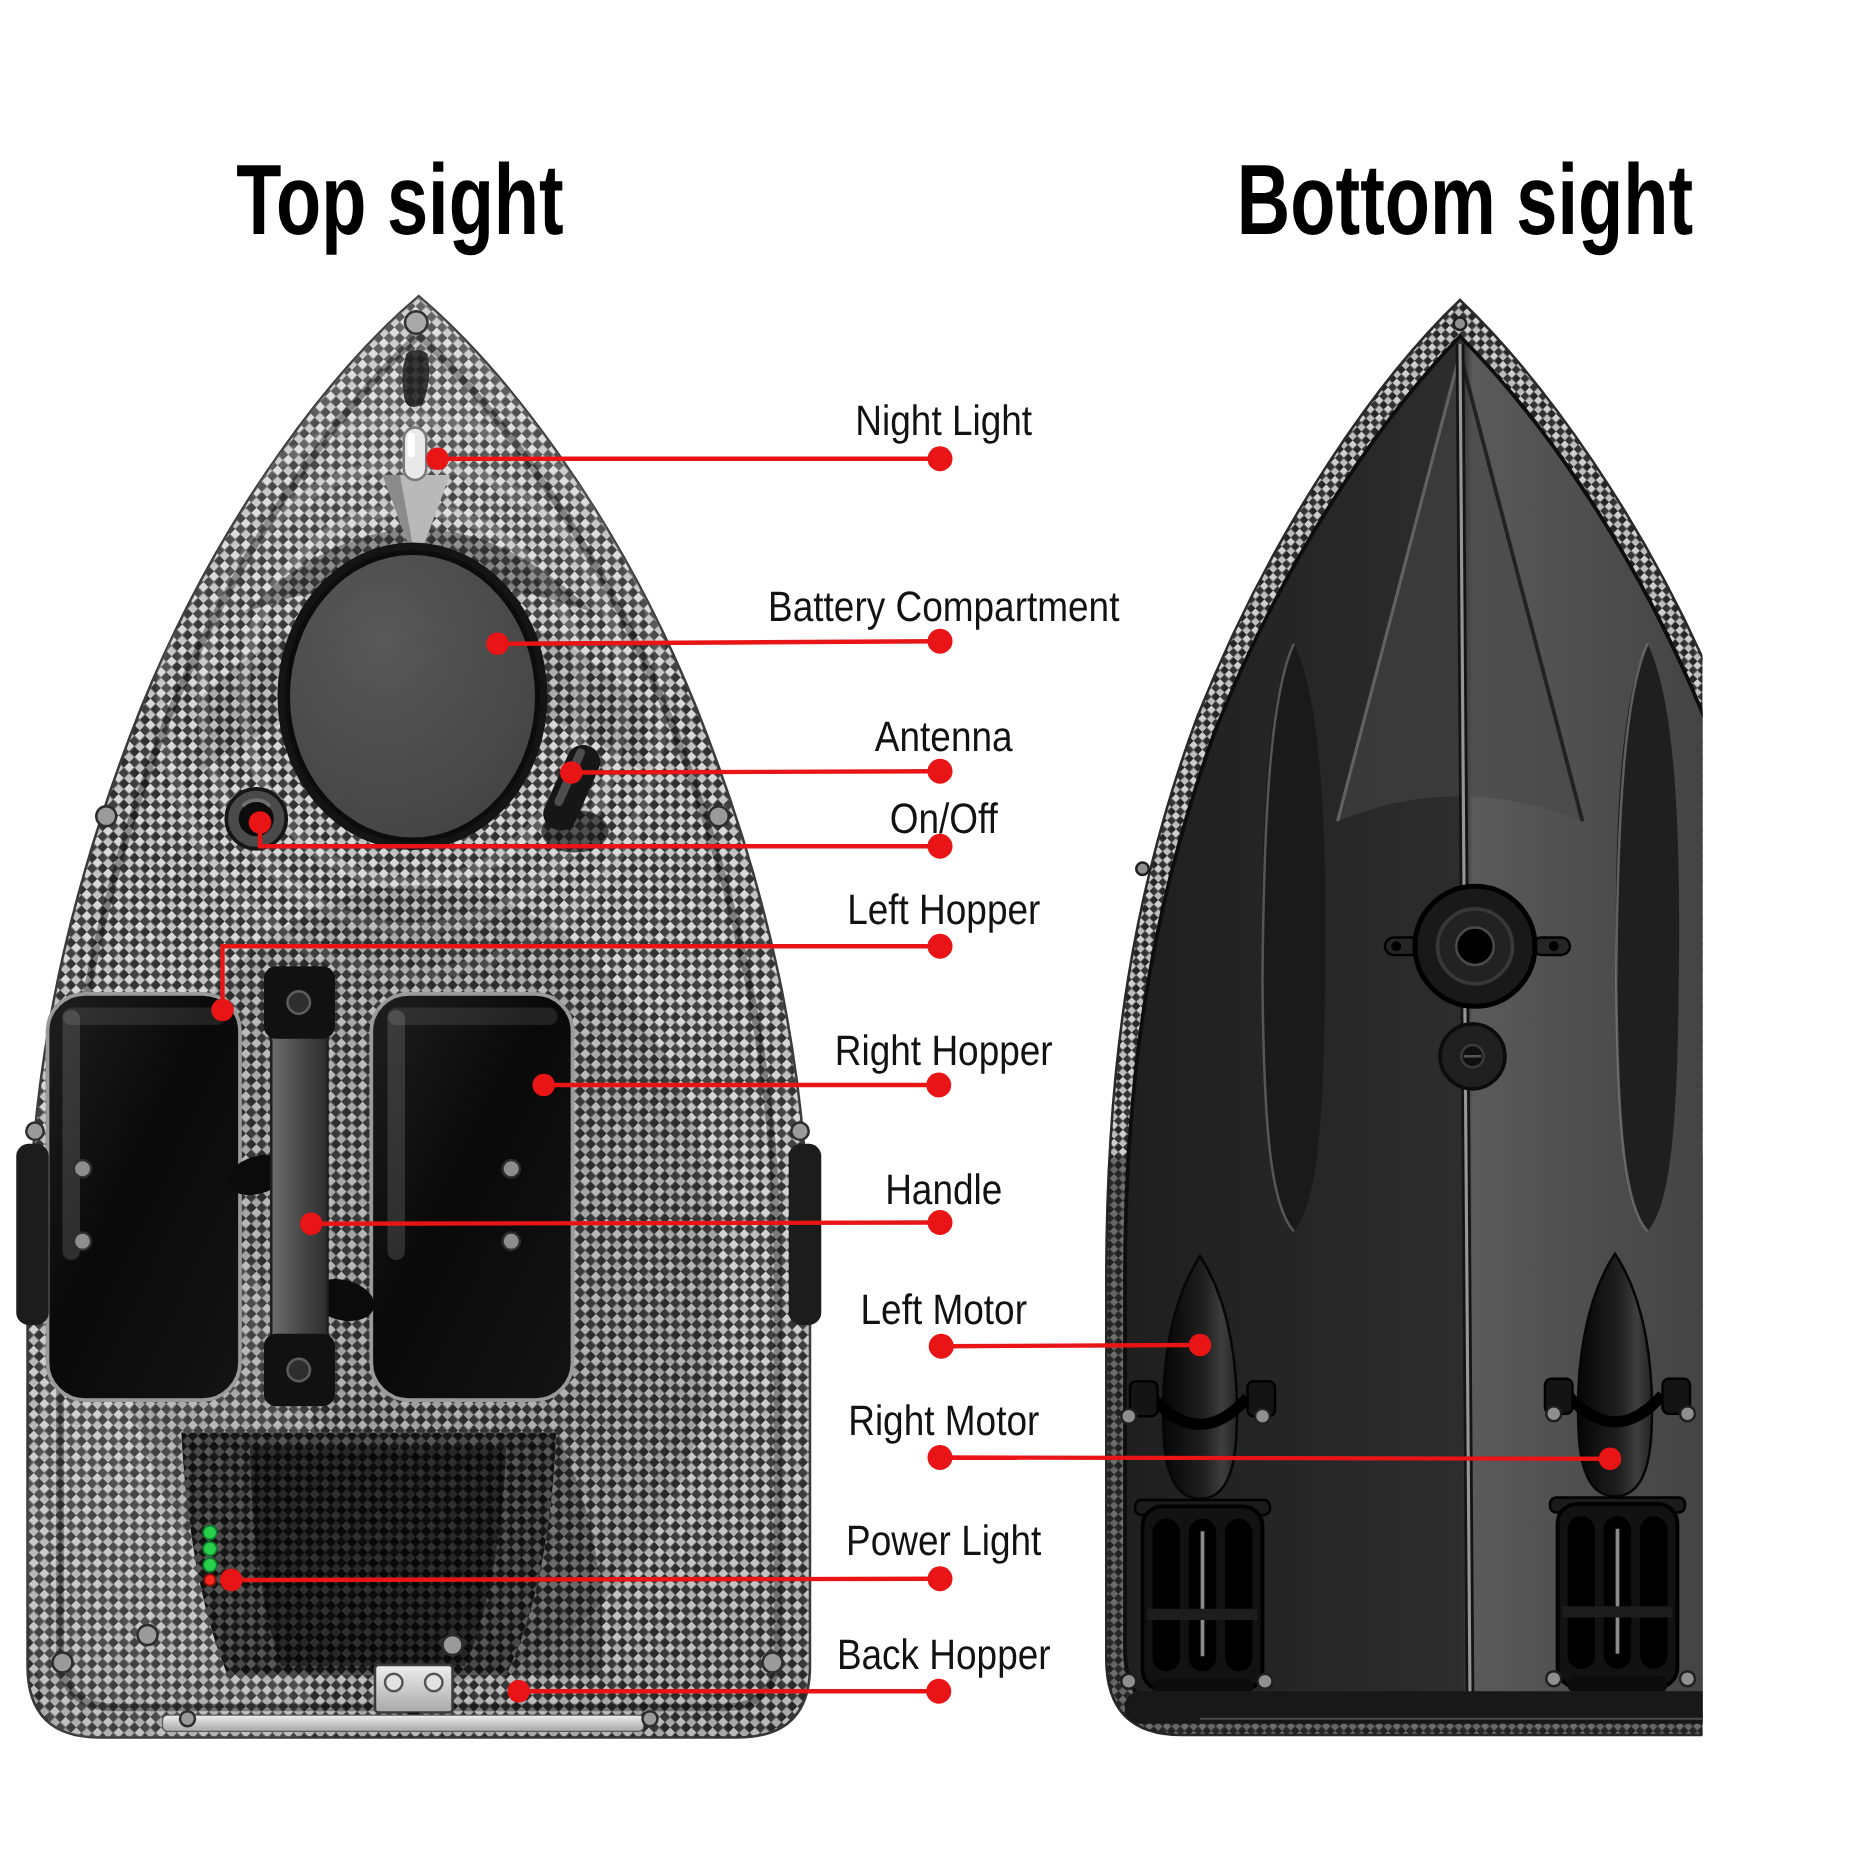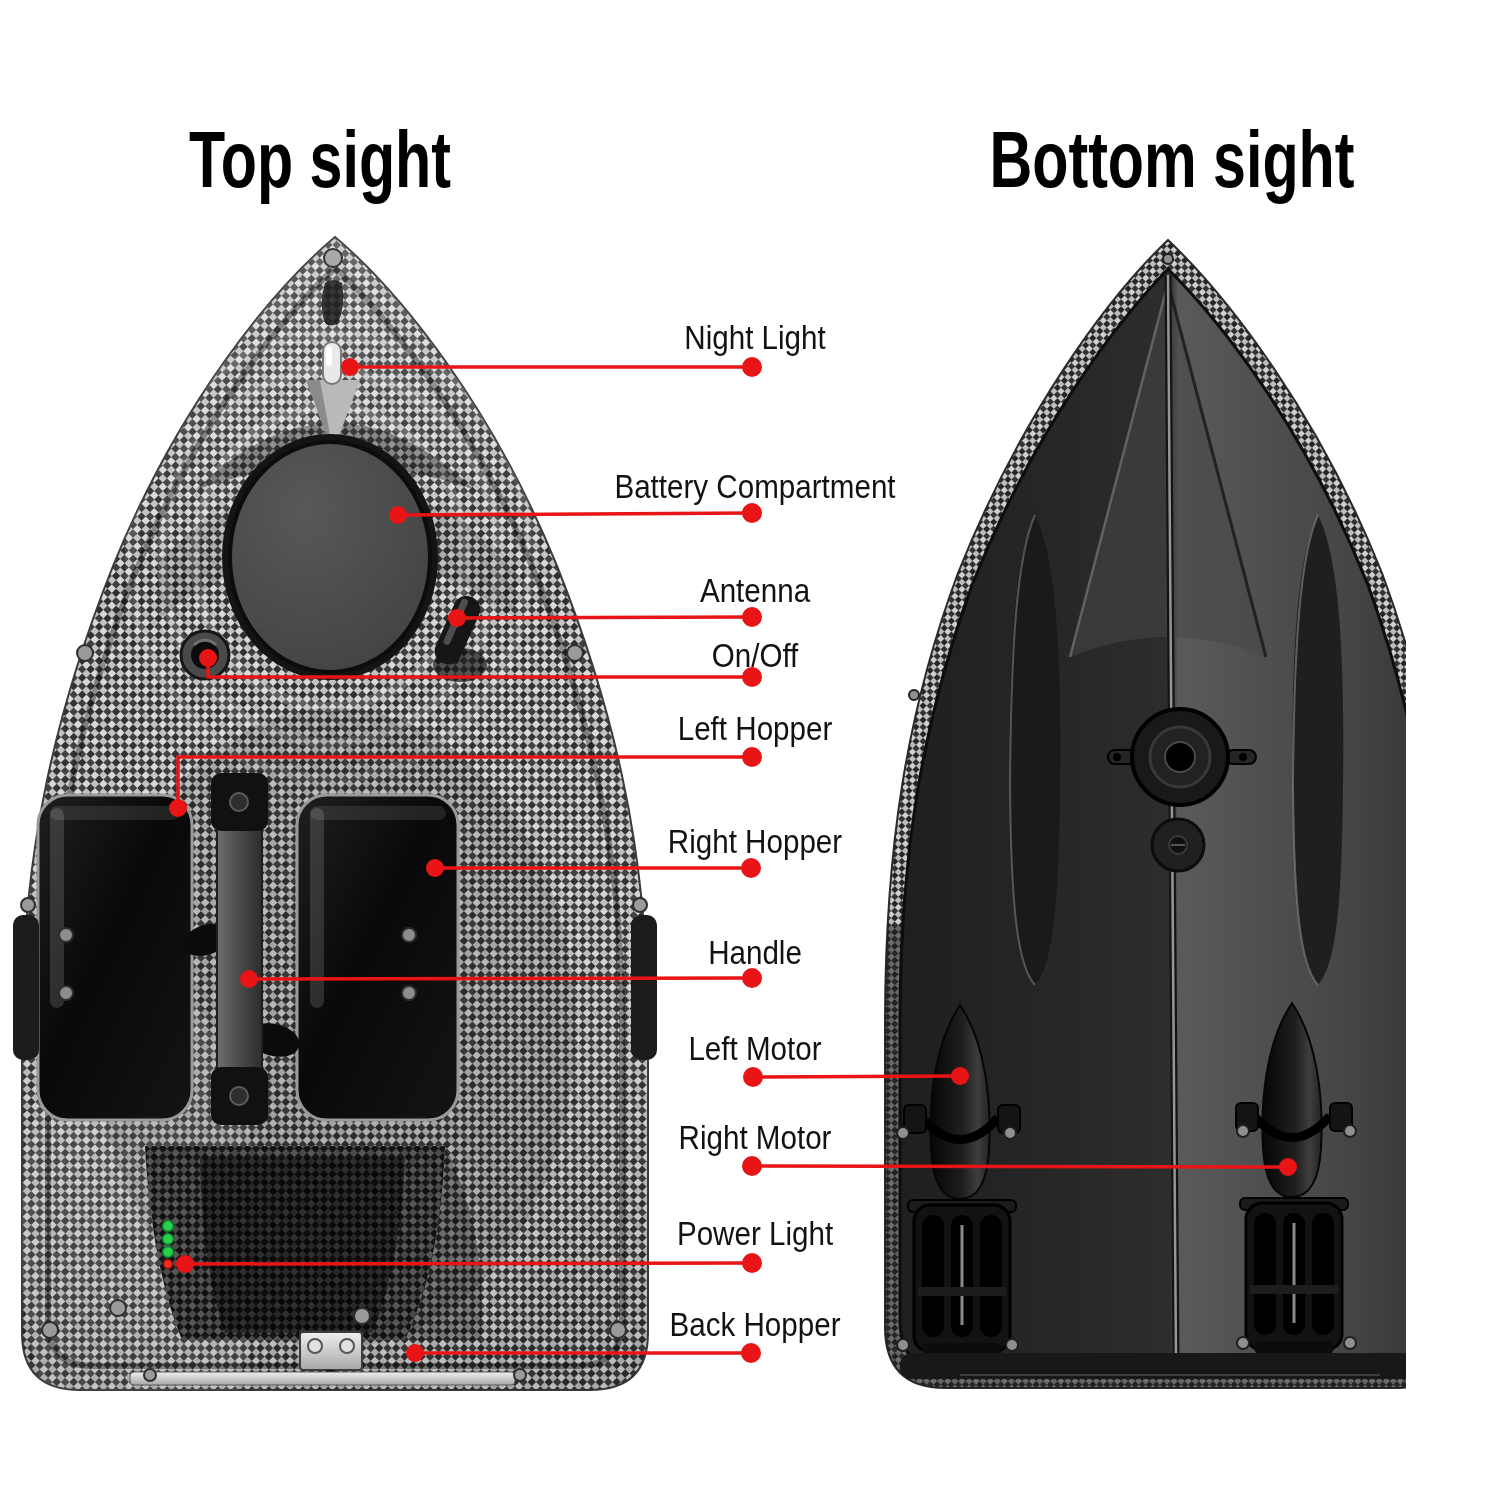--- a/index.html
+++ b/index.html
@@ -3,21 +3,21 @@
 <meta charset="utf-8">
 <style>
   :root{
     --red:#e81416;
     --text:#121212;
     --bg:#ffffff;
   }
   html,body{margin:0;padding:0;background:var(--bg);}
   .stage{
     position:relative;width:1362px;height:1500px;background:var(--bg);
-    font-family:"Liberation Sans",sans-serif;overflow:hidden;padding-left:44px;
+    font-family:"Liberation Sans",sans-serif;overflow:hidden;
   }
   .title{
     position:absolute;top:116px;transform:translateX(-50%) scaleX(.74);
     transform-origin:center top;
     font-size:80px;font-weight:bold;color:#000;line-height:1.1;white-space:nowrap;
   }
   .title-top{left:320px;}
   .title-bottom{left:1172px;}
   .boat-svg{position:absolute;}
   #callout-overlay{position:absolute;left:0;top:0;pointer-events:none;}

